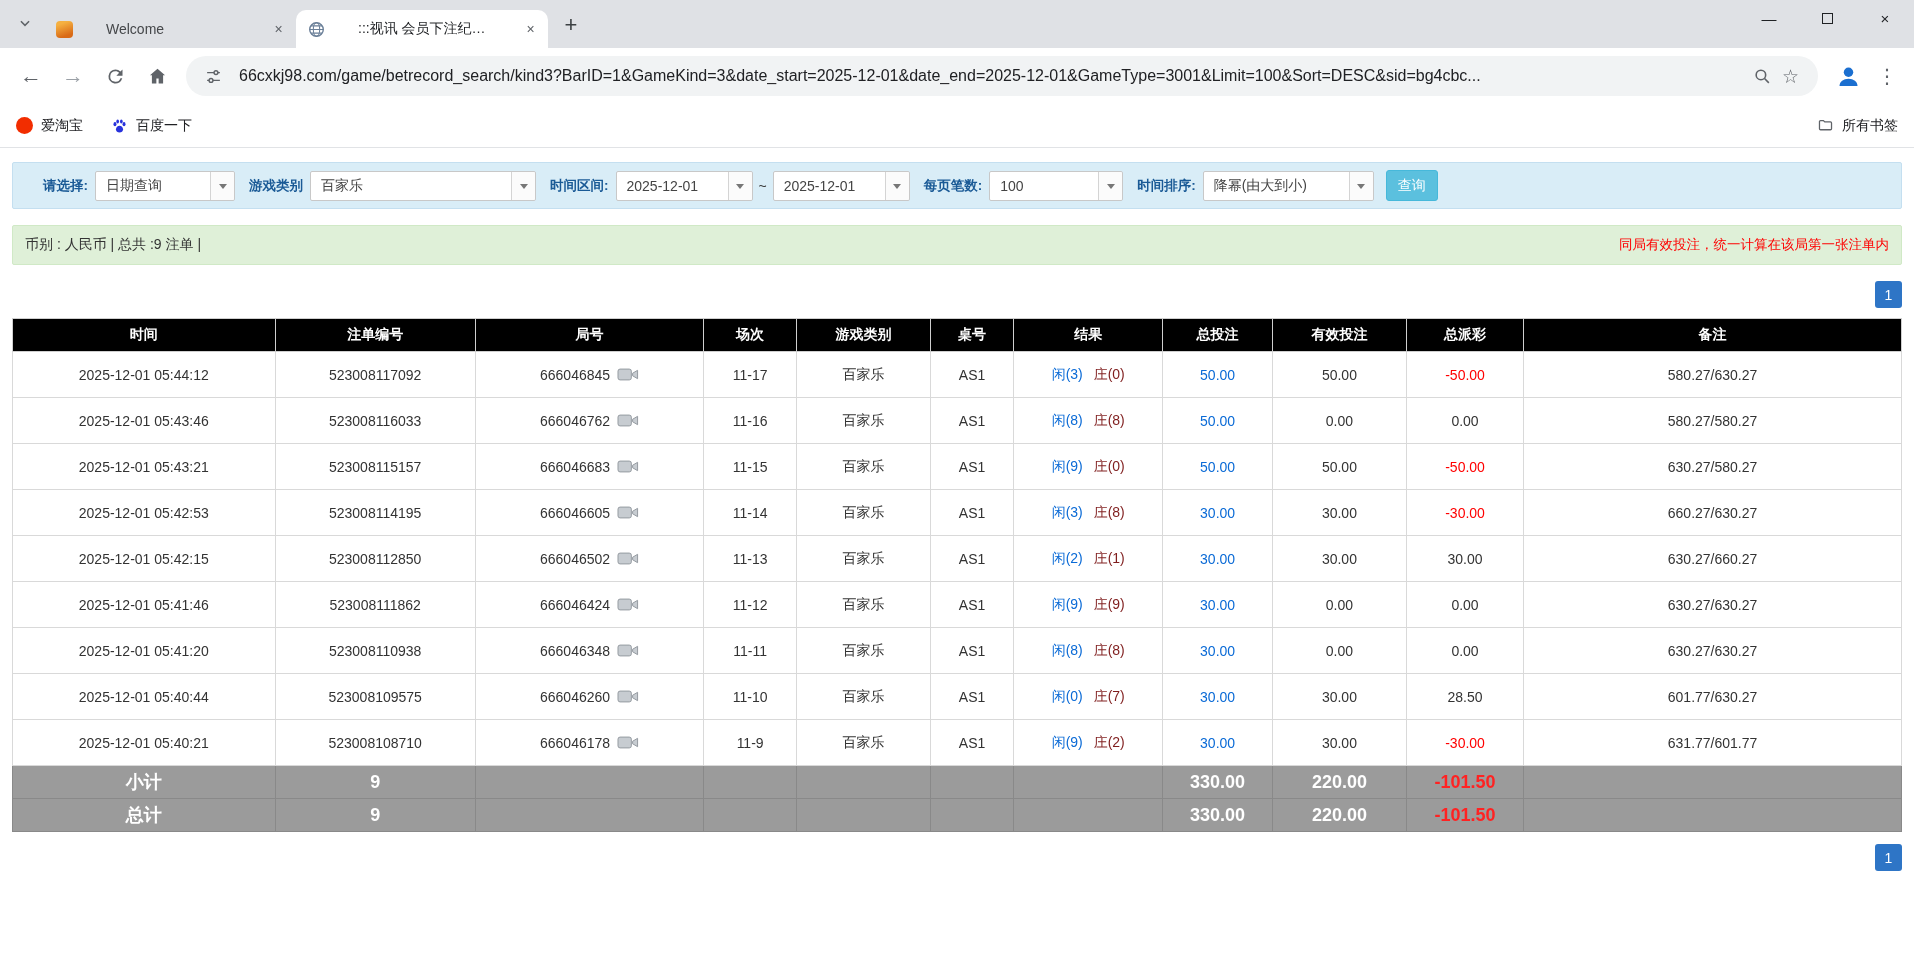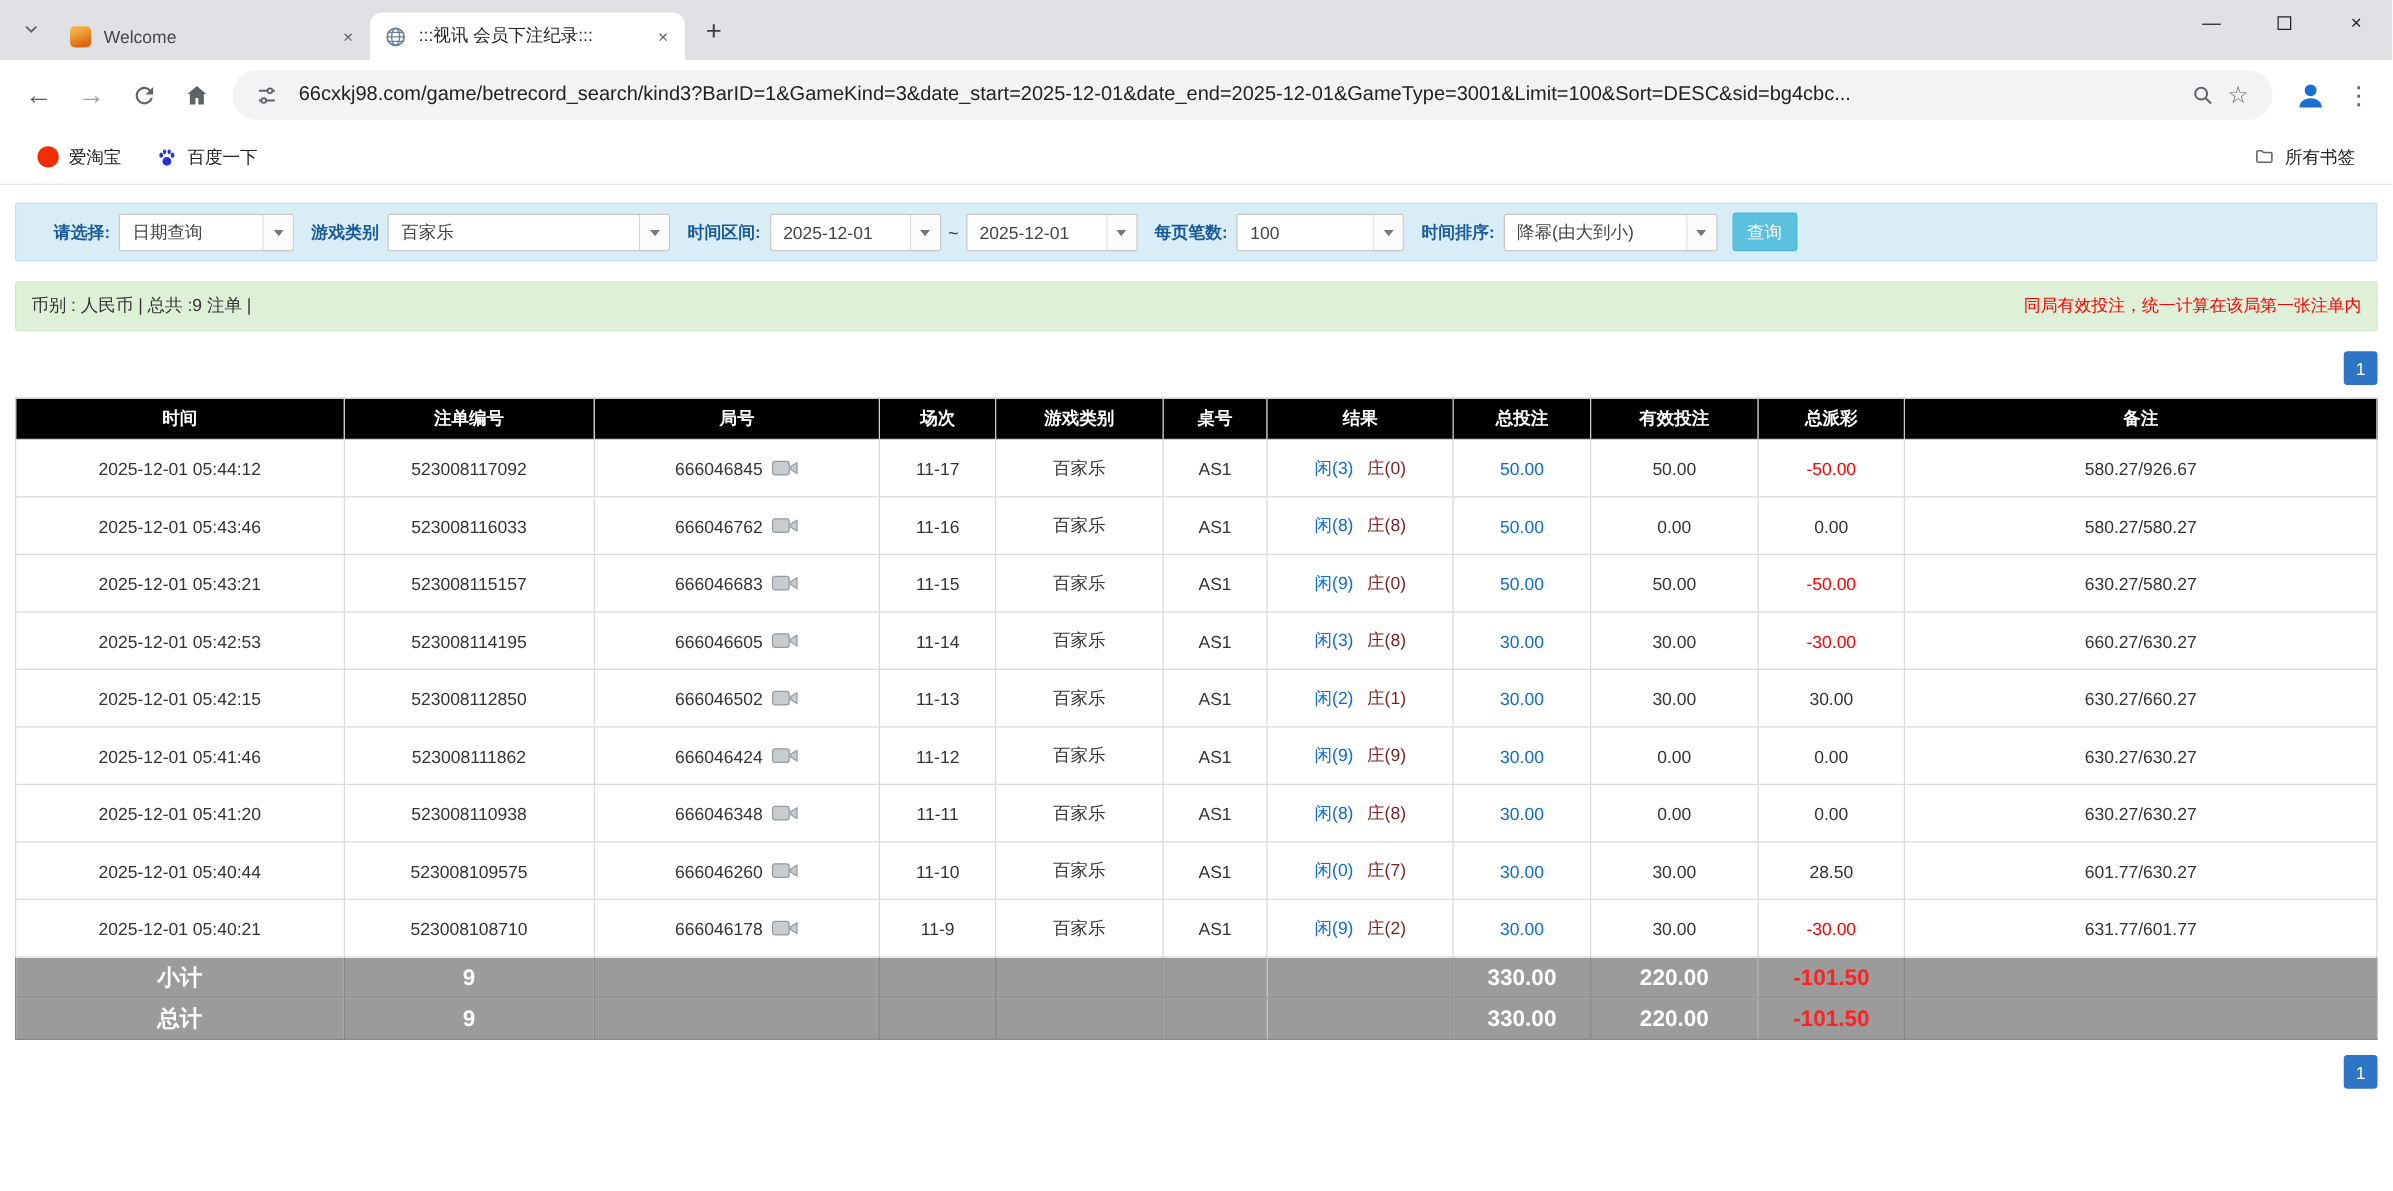--- a/index.html
+++ b/index.html
@@ -4,21 +4,21 @@
 <style>
   * { box-sizing: border-box; margin: 0; padding: 0; }
   html, body { width: 1914px; height: 953px; overflow: hidden; background: #fff;
     font-family: "Liberation Sans", "DejaVu Sans", sans-serif; cursor: default; }
 
   
   .tab-strip { height: 48px; background: #dfe1e5; display: flex; align-items: flex-end; padding-left: 10px; }
   .tab-search-btn { width: 30px; height: 30px; margin: 0 4px 8px 0; border-radius: 50%;
     display: flex; align-items: center; justify-content: center; }
   .tab { width: 252px; height: 38px; display: flex; align-items: center; padding: 0 8px 0 12px;
-    border-radius: 10px 10px 0 0; font-size: 14px; color: #45474a; }
+    border-radius: 10px 10px 0 0; font-size: 14px; color: #45474a; gap: 23px; }
   .tab.active { background: #fff; color: #1f2124; }
   .favicon { width: 17px; height: 17px; margin-right: 10px; flex: none; }
   .fav-game { border-radius: 4px; background: linear-gradient(160deg, #f5b041 20%, #d96a16 80%); }
   .tab-title { flex: 1; white-space: nowrap; overflow: hidden; text-overflow: ellipsis; }
   .tab-close { width: 19px; height: 19px; margin-left: 6px; border-radius: 50%; flex: none;
     display: flex; align-items: center; justify-content: center; font-size: 14px; color: #5f6368; }
   .new-tab-btn { width: 30px; height: 30px; margin: 0 0 8px 8px; border-radius: 50%;
     display: flex; align-items: center; justify-content: center; font-size: 22px; color: #3c4043; }
   .window-controls { margin-left: auto; align-self: flex-start; display: flex; }
   .win-btn { width: 58px; height: 36px; display: flex; align-items: center; justify-content: center;
@@ -33,21 +33,21 @@
     display: flex; align-items: center; padding: 0 14px; min-width: 0; }
   .url-text { flex: 1; font-size: 16px; color: #202124; white-space: nowrap; overflow: hidden; margin: 0 12px; }
   .pill-icon { flex: none; display: flex; align-items: center; justify-content: center; margin: 0 5px; }
   .star-icon { font-size: 19px; color: #5f6368; }
   .profile-btn { width: 36px; height: 36px; border-radius: 50%; display: flex; align-items: center;
     justify-content: center; margin: 0 4px; }
   .menu-btn { width: 34px; height: 36px; display: flex; align-items: center; justify-content: center;
     font-size: 20px; color: #5f6368; letter-spacing: 0; }
 
   .bookmarks-bar { height: 44px; background: #fff; border-bottom: 1px solid #e1e3e6;
-    display: flex; align-items: center; padding: 0 30px; }
+    display: flex; align-items: center; padding: 0 16px; }
   .bm-item { display: flex; align-items: center; margin-right: 28px; font-size: 14px; color: #202124; }
   .bm-icon { width: 17px; height: 17px; margin-right: 8px; flex: none; display: flex; align-items: center; }
   .taobao-glyph { width: 17px; height: 17px; border-radius: 50%; background: #f22d00; display: block; }
   .bm-right { margin-left: auto; display: flex; align-items: center; font-size: 14px; color: #202124; }
   .bm-right .bm-icon { margin-right: 8px; }
 
   
   .page { padding: 14px 12px 0; }
   .page-title { font-size: 21px; color: #333; margin: 6px 0 18px; font-weight: 400; }
 
@@ -310,21 +310,21 @@
     <td>AS1</td>
     <td>
       <span class="res-player">闲(3)</span>
       <span class="res-banker">庄(0)</span>
     </td>
     <td>
       <span class="link-blue">50.00</span>
     </td>
     <td>50.00</td>
     <td class="neg">-50.00</td>
-    <td>580.27/926.67</td>
+    <td>580.27/630.27</td>
   </tr>
 
   <tr>
     <td>2025-12-01 05:43:46</td>
     <td>523008116033</td>
     <td>
       <span class="round-wrap">
         <span>666046762</span>
         <span class="video-btn">
           <svg viewBox="0 0 26 18" width="22" height="15">

